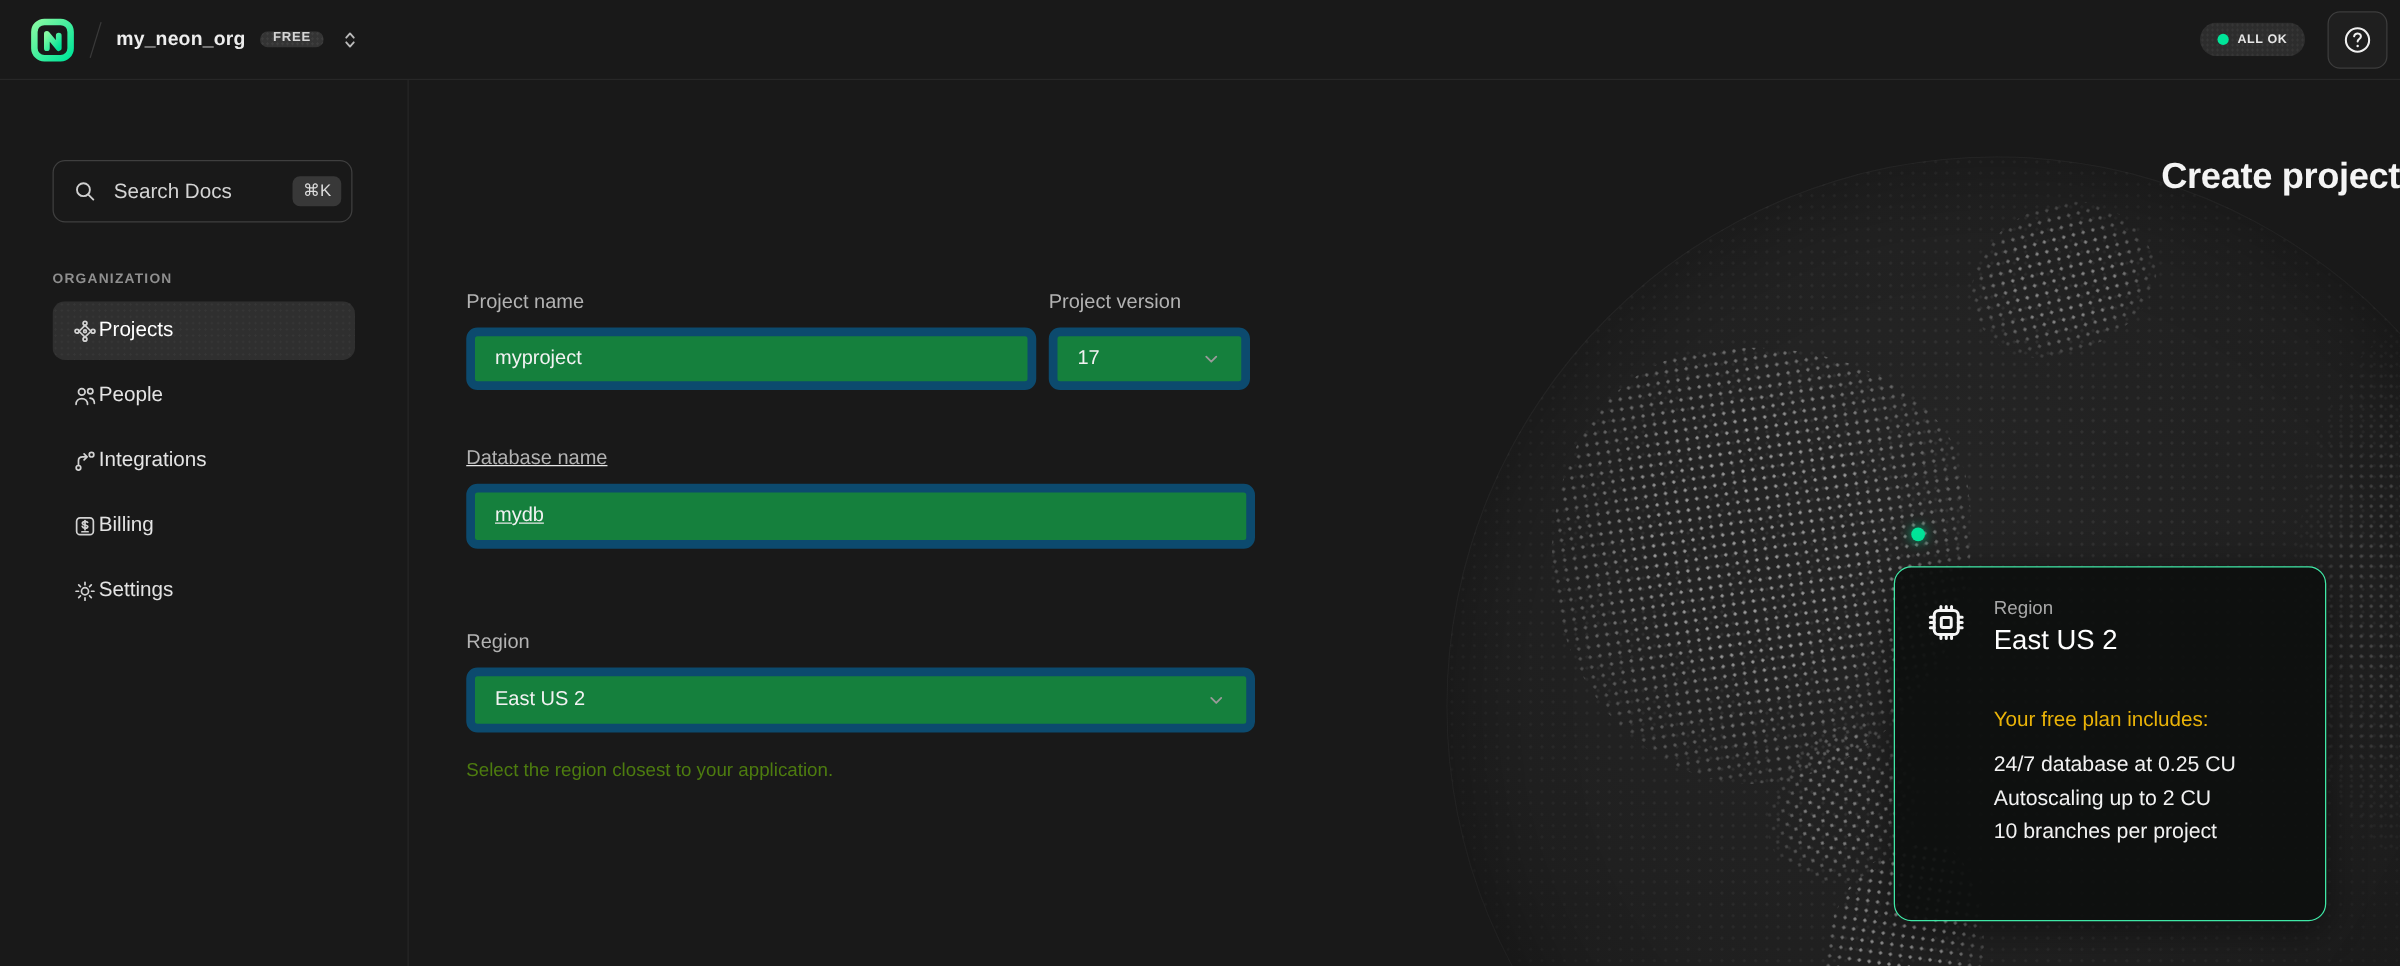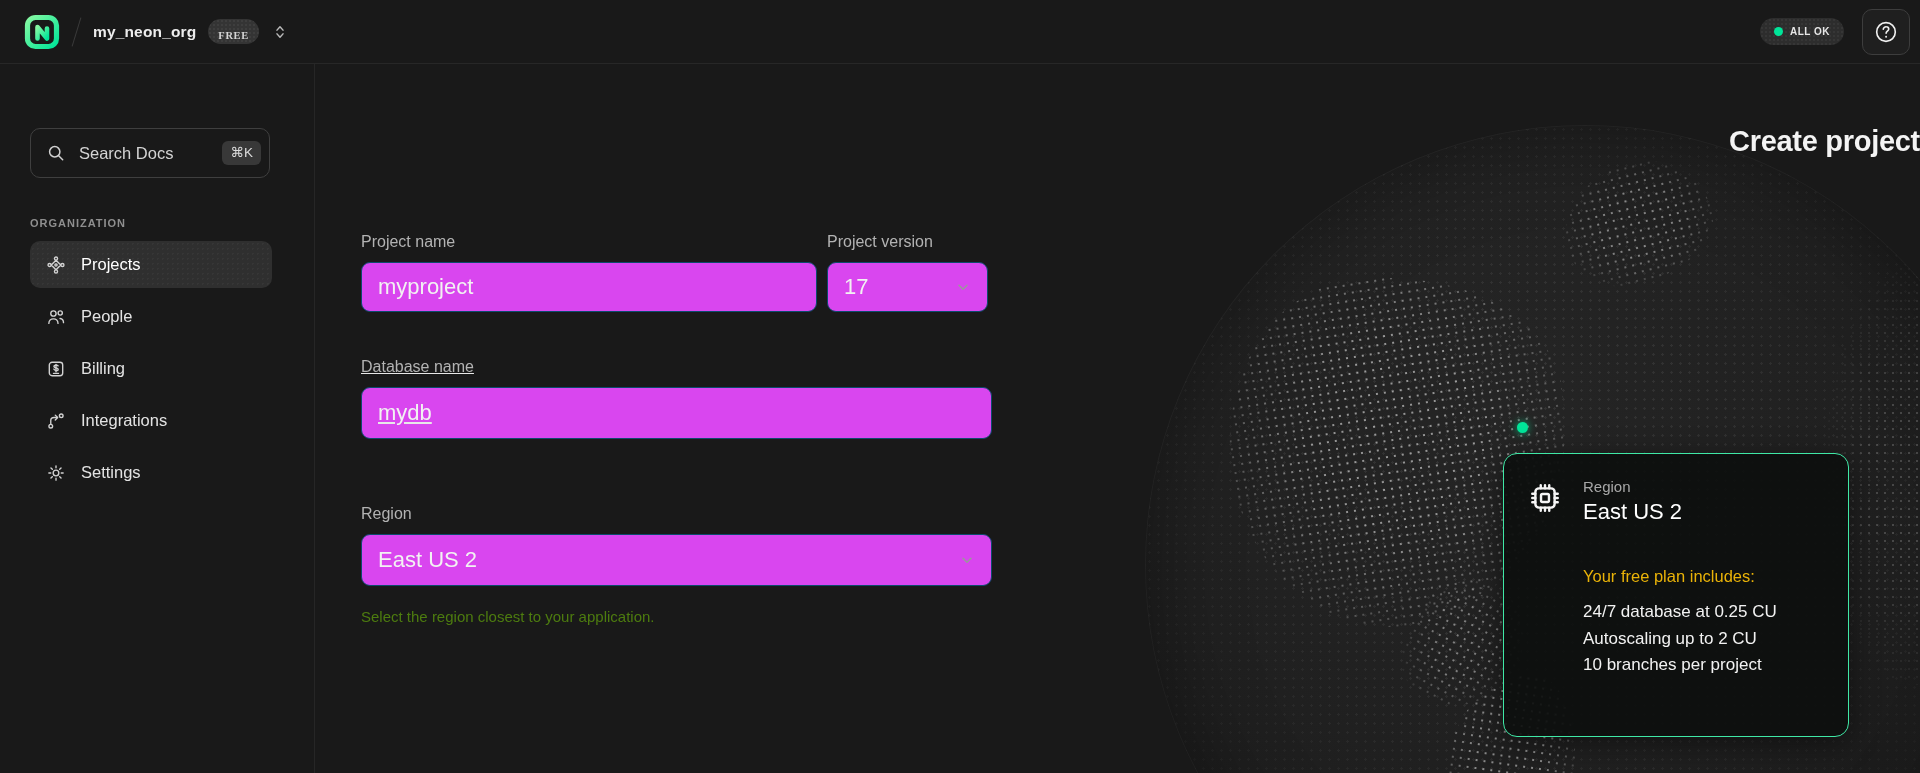--- a/index.html
+++ b/index.html
@@ -16,77 +16,77 @@
     height:64px; display:flex; align-items:center;
     padding:0 10px 0 22px; border-bottom:1px solid #272727; background:#191919;
     position:relative; z-index:30;
   }
   .logo-wrap { width:40px; height:40px; display:flex; align-items:center; justify-content:center; border-radius:8px; cursor:pointer; }
   .crumb-slash { width:1px; height:30px; background:#3a3a3a; transform:rotate(17deg); margin:0 16px 0 14px; }
   .org-name { font-size:15.5px; font-weight:600; color:#ededed; letter-spacing:.01em; }
   .badge-free {
     margin-left:12px; font-size:10.5px; font-weight:700; letter-spacing:.06em; color:#d6d6d6;
     background:#343434; background-image:radial-gradient(rgba(255,255,255,.05) 1px, transparent 1px); background-size:4px 4px;
-    border-radius:999px; padding:12px 10px 3px; line-height:1;font-family:Liberation Serif, serif;
+    border-radius:999px; padding:0 10px 3px; line-height:1;
   }
   .org-switcher { margin-left:8px; display:flex; align-items:center; color:#b9b9b9; cursor:pointer; padding:4px; border-radius:6px; }
   .topbar-right { margin-left:auto; display:flex; align-items:center; gap:18px; }
   .status-pill {
     display:flex; align-items:center; gap:7px; background:#2d2d2d;
     background-image:radial-gradient(rgba(255,255,255,.045) 1px, transparent 1px); background-size:4px 4px;
     border-radius:999px; padding:8px 14px; cursor:pointer;
   }
   .status-dot { width:9px; height:9px; border-radius:50%; background:#00e599; }
   .status-label { font-size:10px; font-weight:700; letter-spacing:.05em; color:#e6e6e6; }
   .help-btn {
     width:48px; height:46px; border:1px solid #3d3d3d; border-radius:10px; background:#1f1f1f;
     display:flex; align-items:center; justify-content:center; color:#f0f0f0; cursor:pointer;
   }
 
   
-  .shell { display:flex; height:709px; }
+  .shell { display:flex; height:709px;padding-left:12px; }
 
   
   .sidebar { width:315px; flex:0 0 315px; border-right:1px solid #262626; padding:64px 44px 0 30px; background:#191919; position:relative; z-index:20; }
   .search-btn {
     width:240px; height:50px; display:flex; align-items:center; gap:13px;
     background:transparent; border:1px solid #3f3f3f; border-radius:10px; padding:0 8px 0 15px;
     color:#d9d9d9; cursor:pointer; font-family:inherit;
   }
   .search-btn .search-label { font-size:16.5px; color:#d4d4d4; }
   .search-kbd {
     margin-left:auto; background:#383838; color:#dcdcdc; border-radius:6px;
     padding:5px 8px; font-size:13.5px; font-family:"Liberation Sans", sans-serif; line-height:1;
   }
   .section-label { margin-top:39px; font-size:11px; font-weight:700; letter-spacing:.09em; color:#8f8f8f; }
   .nav { margin-top:12px; display:flex; flex-direction:column; gap:5px; }
   .nav-item {
-    height:47px; display:flex; align-items:center; gap:14px; padding:0 15px;
+    height:47px; display:flex; align-items:center; gap:0; padding:0 15px;
     border-radius:10px; cursor:pointer; color:#e3e3e3; width:242px;
   }
   .nav-item .nav-label { font-size:16.5px; }
   .nav-item.active {
     background:#2f2f2f;
     background-image:radial-gradient(rgba(255,255,255,.035) 1px, transparent 1px); background-size:5px 5px;
     color:#ffffff;
   }
   .nav-icon { width:22px; height:22px; flex:0 0 22px; color:#d2d2d2; display:flex; }
 
   
   .main { position:relative; flex:1; overflow:hidden; }
 
   .page-title { margin:60px 0 0 46px; font-size:29px; line-height:34px; font-weight:700; color:#f4f4f4; letter-spacing:-.01em; position:relative; z-index:5;text-align:right; }
 
   .form { margin-left:46px; position:relative; z-index:5; width:631px; }
   .field-label { font-size:16px; line-height:20px; color:#b3b3b3; }
   .row1 { margin-top:74px; display:flex; gap:10px; }
   .row { }
   .input, .select {
-    background:#d946ef; border:1px solid #0c4a6e; border-radius:9px;
-    color:#f2f2f2; font-size:22px; font-family:inherit; padding:0 16px;
+    background:#15803d; border:7px solid #0c4a6e; border-radius:9px;
+    color:#f2f2f2; font-size:16px; font-family:inherit; padding:0 16px;
     display:flex; align-items:center; outline:none;
   }
   input.input { display:block; }
   .pn-input { width:456px; height:50px; margin-top:10px; }
   .pg-select { width:161px; height:50px; margin-top:10px; justify-content:space-between; cursor:pointer; }
   .db-field { margin-top:45px;text-decoration:underline; }
   .db-input { width:631px; height:52px; margin-top:10px; }
   .region-field { margin-top:65px; }
   .region-select { width:631px; height:52px; margin-top:10px; justify-content:space-between; cursor:pointer; }
   .select .chev { color:#9a9a9a; display:flex; }
@@ -233,39 +233,39 @@
             <circle cx="16.6" cy="7.6" r="2.3"></circle>
             <path d="M16.4 13.6c2.4.3 3.8 2.1 3.8 4.6"></path>
           </svg>
         </span>
         <span class="nav-label">People</span>
       </div>
 
       <div class="nav-item">
         <span class="nav-icon">
           <svg width="22" height="22" viewBox="0 0 24 24" fill="none" stroke="currentColor" stroke-width="1.5" stroke-linecap="round" stroke-linejoin="round">
+            <circle cx="6.3" cy="17.7" r="2"></circle>
+            <circle cx="17.7" cy="6.3" r="2"></circle>
+            <path d="M6.3 15.6v-4.2c0-2.1 1.6-3.2 3.6-3.2h3.4"></path>
+            <path d="M11.2 5.6 13.8 8.2 11.2 10.8"></path>
+          </svg>
+        </span>
+        <span class="nav-label">Integrations</span>
+      </div>
+
+      <div class="nav-item">
+        <span class="nav-icon">
+          <svg width="22" height="22" viewBox="0 0 24 24" fill="none" stroke="currentColor" stroke-width="1.5" stroke-linecap="round" stroke-linejoin="round">
             <rect x="4.7" y="4.7" width="14.6" height="14.6" rx="3"></rect>
             <path d="M12 7v8"></path>
             <path d="M14.3 8.6c-.6-.9-4.6-1.2-4.6.8 0 2 4.8 1 4.7 3-.1 1.9-4 1.6-4.8-.3"></path>
             <path d="M9.3 16.8h5.4"></path>
           </svg>
         </span>
         <span class="nav-label">Billing</span>
-      </div>
-
-      <div class="nav-item">
-        <span class="nav-icon">
-          <svg width="22" height="22" viewBox="0 0 24 24" fill="none" stroke="currentColor" stroke-width="1.5" stroke-linecap="round" stroke-linejoin="round">
-            <circle cx="6.3" cy="17.7" r="2"></circle>
-            <circle cx="17.7" cy="6.3" r="2"></circle>
-            <path d="M6.3 15.6v-4.2c0-2.1 1.6-3.2 3.6-3.2h3.4"></path>
-            <path d="M11.2 5.6 13.8 8.2 11.2 10.8"></path>
-          </svg>
-        </span>
-        <span class="nav-label">Integrations</span>
       </div>
 
       <div class="nav-item">
         <span class="nav-icon">
           <svg width="22" height="22" viewBox="0 0 24 24" fill="none" stroke="currentColor" stroke-width="1.5" stroke-linecap="round">
             <circle cx="12" cy="12" r="3.1"></circle>
             <path d="M12 4.2v2.1M12 17.7v2.1M4.2 12h2.1M17.7 12h2.1M6.5 6.5l1.5 1.5M16 16l1.5 1.5M17.5 6.5 16 8M8 16l-1.5 1.5"></path>
           </svg>
         </span>
         <span class="nav-label">Settings</span>

